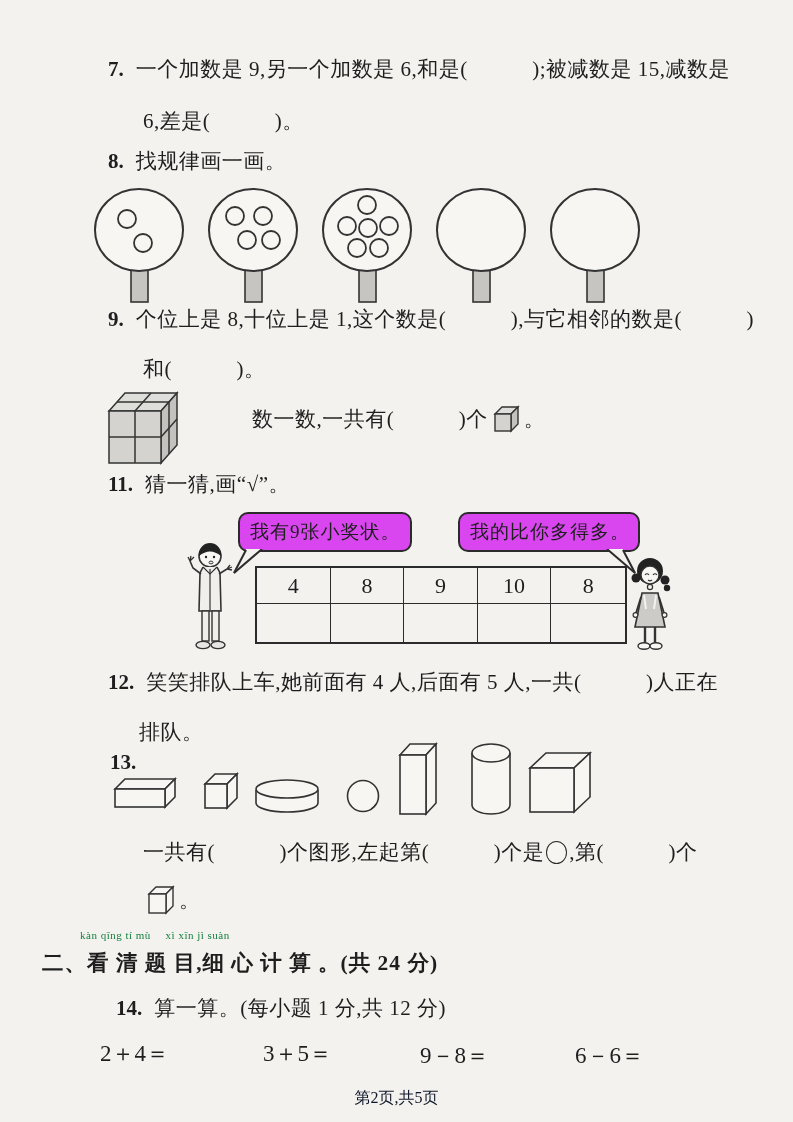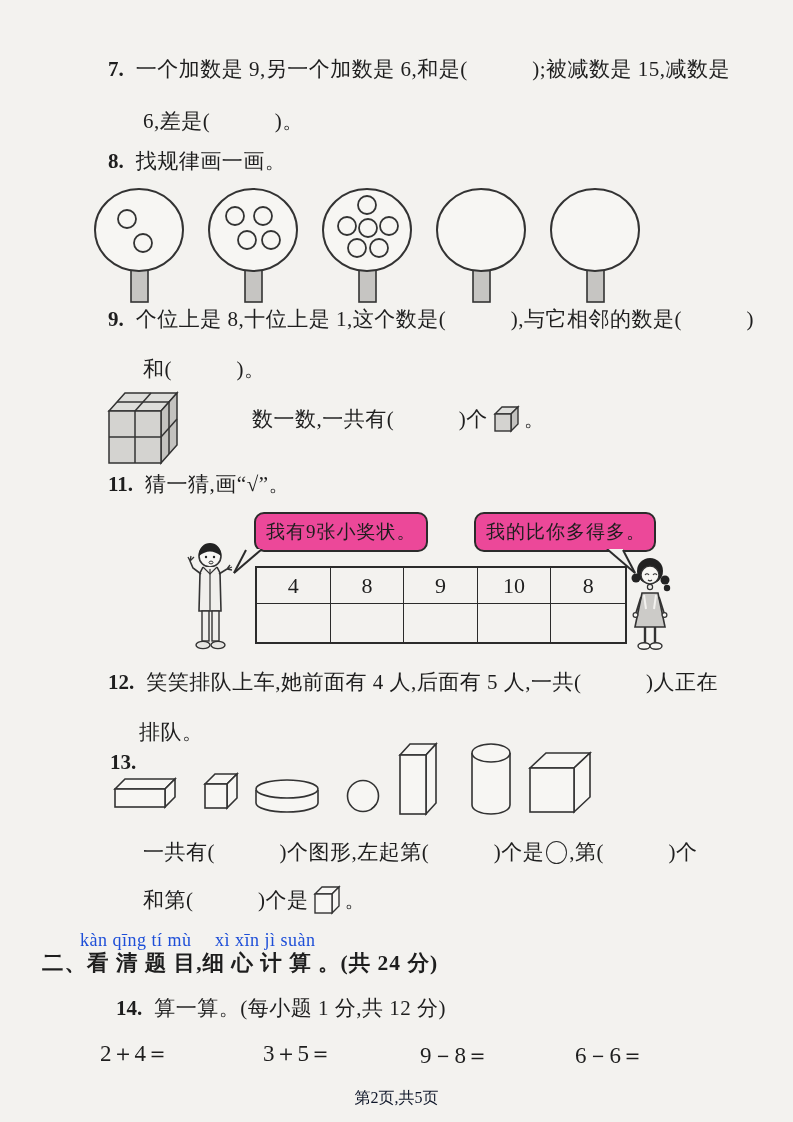--- a/index.html
+++ b/index.html
@@ -14,36 +14,36 @@
   }
   .line{position:absolute;font-size:21px;letter-spacing:.5px;white-space:nowrap;margin-left:40px;}
   .qnum{font-weight:700;margin-right:12px;letter-spacing:0;}
   .inline-row{display:flex;align-items:center;justify-content:space-between;}
   svg{display:block;}
   .shape{position:absolute;}
   .bubble{
     position:absolute;height:36px;line-height:36px;
     border:2px solid #2b2b2b;border-radius:10px;
     text-align:center;font-size:19px;letter-spacing:1px;
-    background:#ec4899;white-space:nowrap;padding:0 10px;margin-left:16px;
+    background:#d946ef;white-space:nowrap;padding:0 10px;
   }
   .tail{position:absolute;}
   .award-table{
     position:absolute;left:255px;top:566px;width:368px;
     display:grid;grid-template-columns:repeat(5,1fr);grid-template-rows:36px 38px;
     border:2px solid #2b2b2b;background:#f3f2ef;
   }
   .award-table .cell{
     border-right:1.5px solid #2b2b2b;border-bottom:1.5px solid #2b2b2b;
     display:flex;align-items:center;justify-content:center;
     font-size:22px;
   }
   .award-table .cell.last{border-right:none;}
   .award-table .cell.bottom{border-bottom:none;}
-  .pinyin{position:absolute;font-size:18px;letter-spacing:.5px;color:#1d4ed8;white-space:nowrap;}
+  .pinyin{position:absolute;font-size:11px;letter-spacing:.5px;color:#15803d;white-space:nowrap;}
   .section-title{position:absolute;font-size:21.5px;font-weight:700;letter-spacing:1px;white-space:nowrap;}
   .expr{position:absolute;font-size:23px;white-space:nowrap;}
   .footer{position:absolute;left:0;width:100%;text-align:center;font-size:16px;color:#0f172a;}
   .circle-glyph{
     display:inline-block;width:19px;height:21px;border:1.8px solid #2b2b2b;
     border-radius:50%;vertical-align:-4px;margin:0 2px;background:#f6f5f2;
   }
 </style>
 </head>
 <body>
@@ -224,21 +224,20 @@
     <polygon points="46,18 62,3 62,47 46,62" fill="#f7f6f3" stroke="#333" stroke-width="1.6"></polygon>
     <rect x="2" y="18" width="44" height="44" fill="#f7f6f3" stroke="#333" stroke-width="1.6"></rect>
   </svg>
 
   <div class="line inline-row" style="left:103px;top:838px">
     <span>一共有(　　　)个图形,左起第(　　　)个是</span>
       <span class="circle-glyph"></span>
       <span>,第(　　　)个</span>
   </div>
   <div class="line inline-row" style="left:103px;top:883px">
-    <span>和第(　　　)个是</span>
     <svg width="30" height="34" viewBox="0 0 30 34" style="margin:0 3px">
       <polygon points="3,11 10,4 27,4 20,11" fill="#f7f6f3" stroke="#333" stroke-width="1.4"></polygon>
       <polygon points="20,11 27,4 27,23 20,30" fill="#f7f6f3" stroke="#333" stroke-width="1.4"></polygon>
       <rect x="3" y="11" width="17" height="19" fill="#f7f6f3" stroke="#333" stroke-width="1.4"></rect>
     </svg>
     <span>。</span>
   </div>
 
   <div class="pinyin" style="left:80px;top:928px">kàn qīng  tí  mù　 xì xīn  jì  suàn</div>
   <div class="section-title" style="left:42px;top:948px">二、看 清 题 目,细 心 计 算 。(共 24 分)</div>

